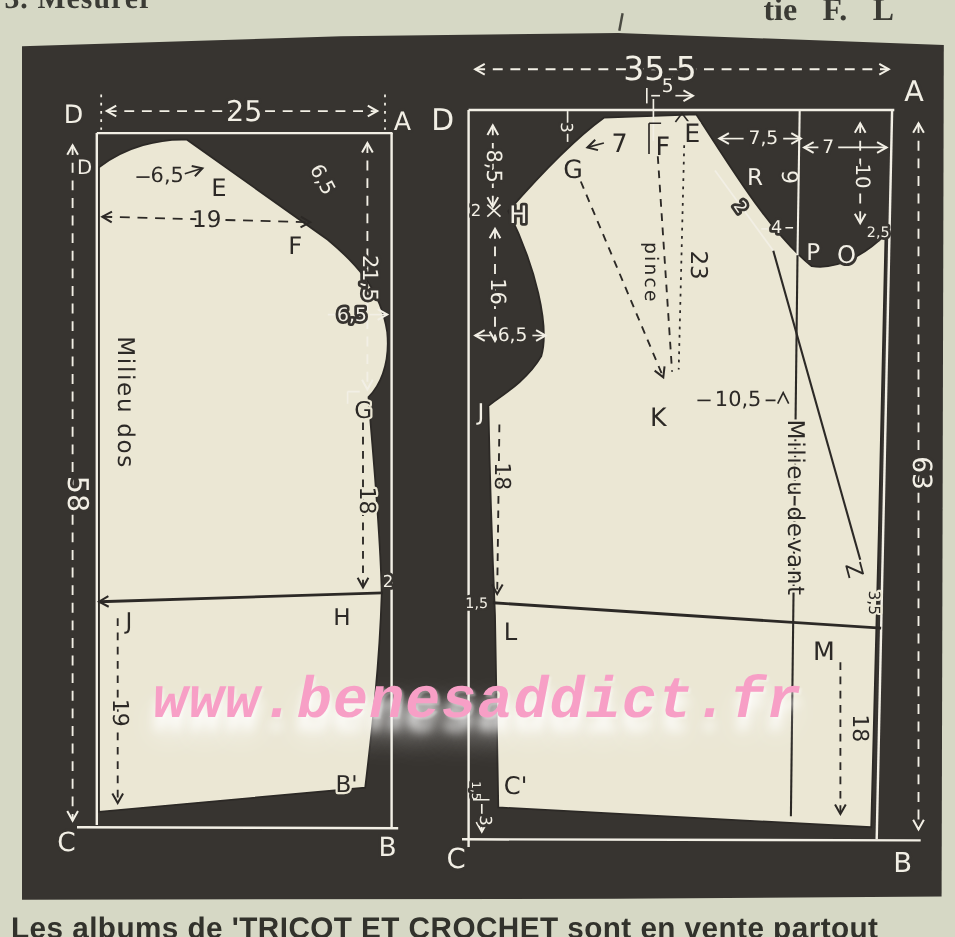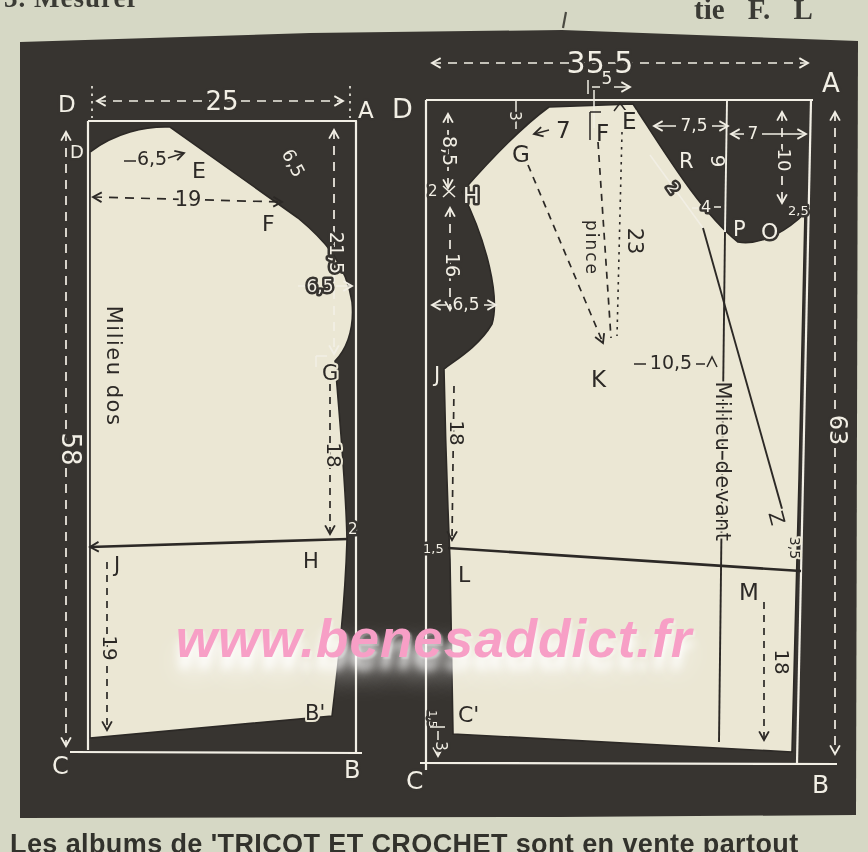--- a/index.html
+++ b/index.html
@@ -7,21 +7,21 @@
     --ink-light:#f2efe5; --ink-dark:#2c2926; --watermark-pink:#f79fc6;
   }
   html,body{margin:0;padding:0;}
   body{width:868px;height:852px;position:relative;overflow:hidden;background:var(--paper);}
   .toptext{position:absolute;font-family:"Liberation Serif",serif;font-weight:bold;color:#3b3b35;white-space:nowrap;}
   #tl{left:4px;top:-17px;font-size:27px;letter-spacing:1px;}
   #tr{left:694px;top:-7px;font-size:29px;word-spacing:16px;}
   #bottomtext{position:absolute;left:10px;top:829px;font-family:"Liberation Sans",sans-serif;
     font-weight:bold;font-size:27px;color:#32322c;letter-spacing:.4px;white-space:nowrap;z-index:4;}
   #watermark{position:absolute;left:0;top:608px;width:868px;text-align:center;
-    font-family:Liberation Sans, sans-serif;font-style:italic;font-weight:bold;font-size:53px;
+    font-family:Liberation Mono, monospace;font-style:italic;font-weight:bold;font-size:53px;
     color:var(--watermark-pink);letter-spacing:1px;z-index:5;
     text-shadow:0 12px 10px rgba(255,255,255,.92),0 18px 26px rgba(255,255,255,.75),2px 2px 2px rgba(255,255,255,.35);}
   svg{position:absolute;left:0;top:0;z-index:1;}
   .fabric{fill:var(--fabric);stroke:var(--ink-dark);stroke-width:1.6;}
   .wl{stroke:var(--ink-light);fill:none;}
   .bl{stroke:var(--ink-dark);fill:none;}
   .frame{stroke-width:2.2;}
   .thin{stroke-width:1.5;}
   .dim{stroke-width:1.7;stroke-dasharray:9 7;}
   .ddot{stroke-width:1.6;stroke-dasharray:2.5 5;}

